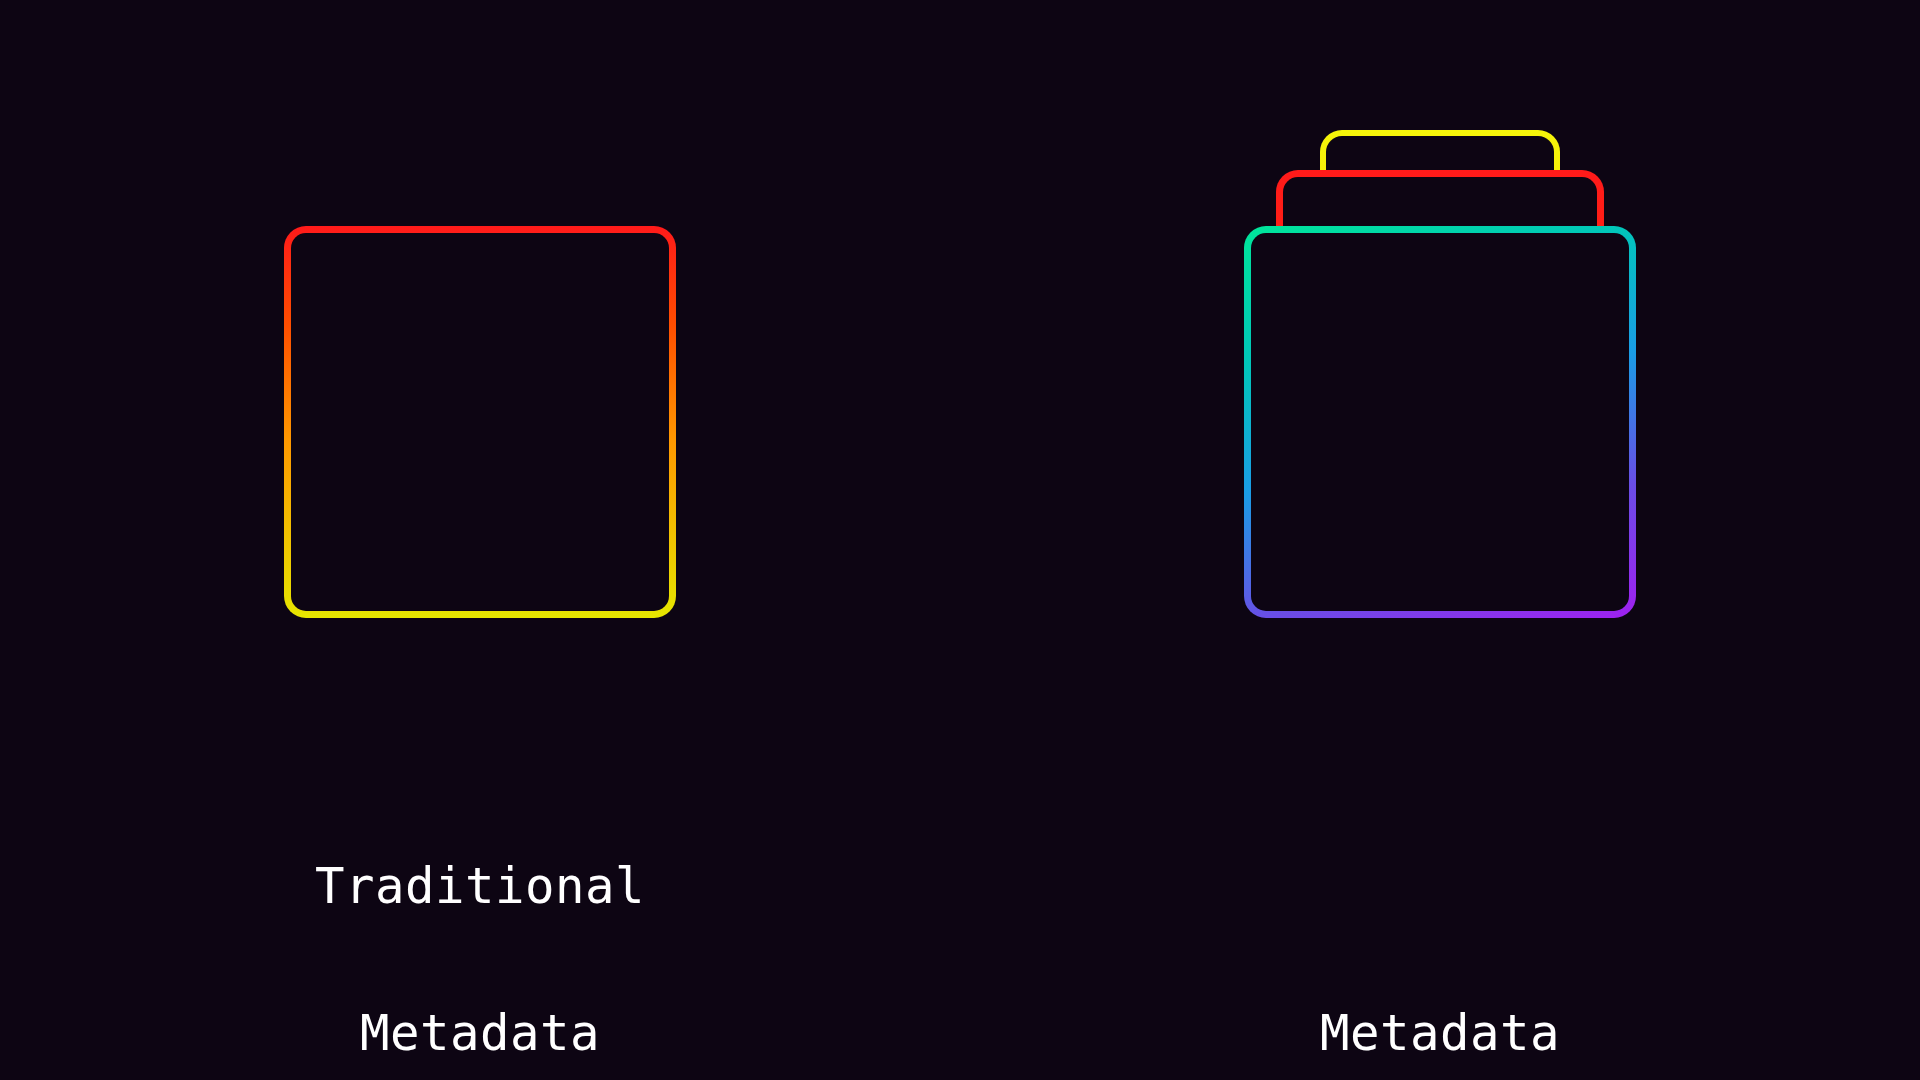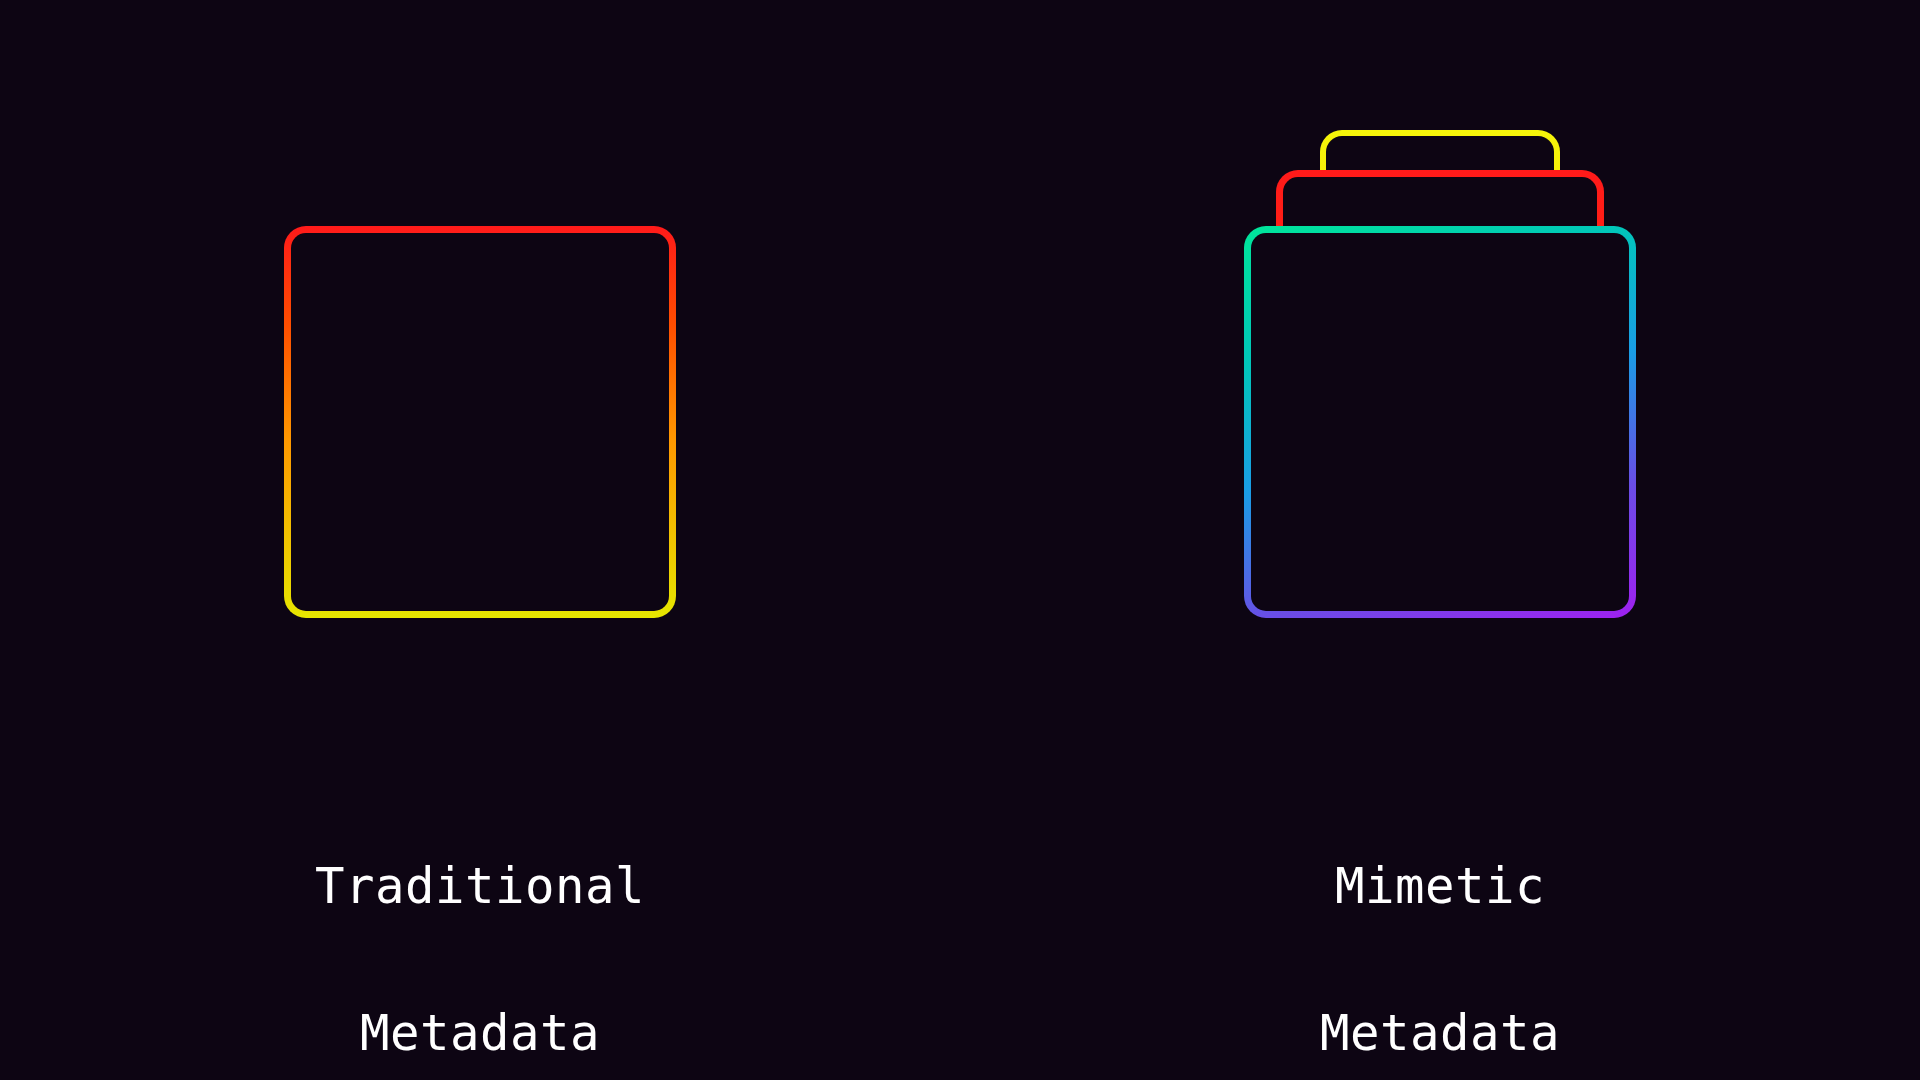--- a/index.html
+++ b/index.html
@@ -137,18 +137,18 @@
         <div class="inner"></div>
       </div>
       <div class="sq sq-mid grad-border grad-red">
         <div class="inner"></div>
       </div>
       <div class="sq sq-front grad-border grad-rainbow">
         <div class="inner"></div>
       </div>
     </div>
     <div class="caption">
-      <span>Mimetic</span><br>
+      <br>
       <span>Metadata</span>
     </div>
   </div>
 
 </div>
 
 </body></html>

